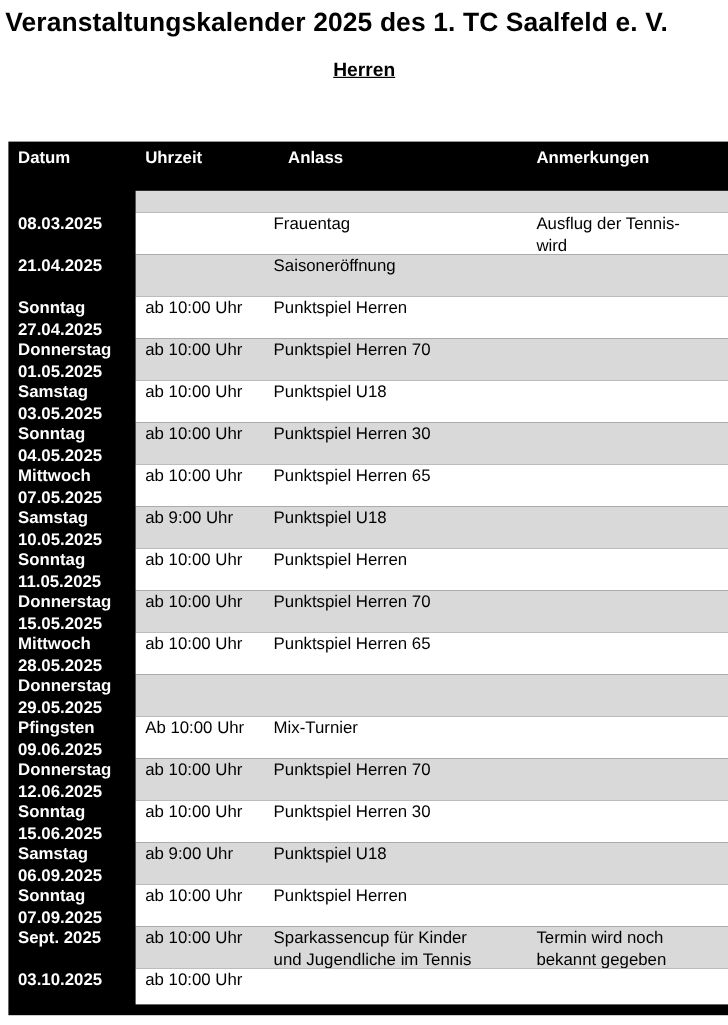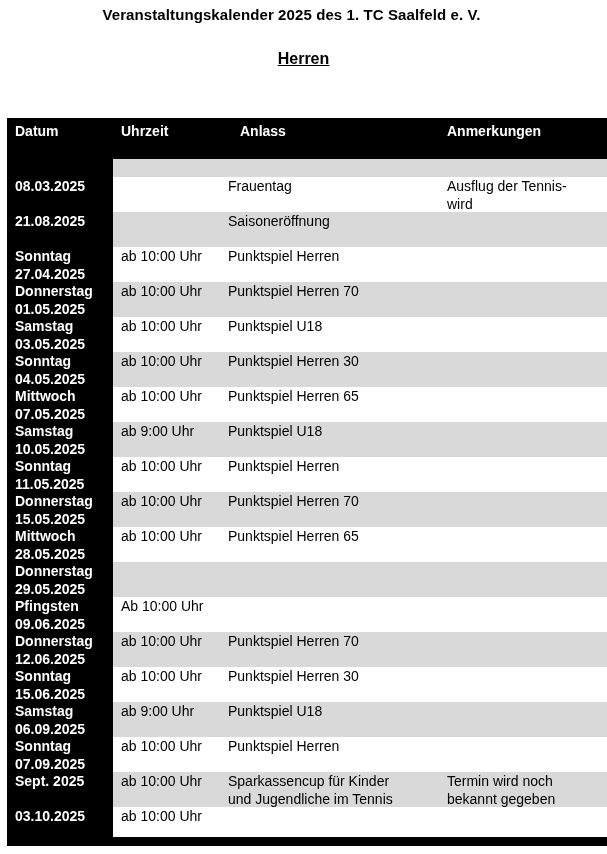--- a/index.html
+++ b/index.html
@@ -1,19 +1,19 @@
 <!DOCTYPE html>
 <html><head>
   <meta charset="utf-8">
   <style>
     html, body { margin:0; padding:0; }
     body { width:607px; height:854px; background:#ffffff; position:relative; overflow:hidden;
            font-family:"Liberation Sans", sans-serif; color:#000; }
-    .title { position:absolute; top:6px; left:15px; width:553px; text-align:center;
-             font-size:15px; font-weight:bold; letter-spacing:0.1px; }
+    .title { position:absolute; top:6px; left:4px; width:553px; text-align:center;
+             font-size:22px; font-weight:bold; letter-spacing:0.1px; }
     .subtitle { position:absolute; top:50px; left:0; width:607px; text-align:center;
                 font-size:16px; font-weight:bold; text-decoration:underline; }
     .table { position:absolute; left:7px; top:118px; width:600px; height:728px; background:#000; }
     .hdr { position:absolute; left:0; top:0; width:600px; height:39px; }
     .hdr span { position:absolute; top:5px; color:#fff; font-weight:bold; font-size:14px; }
     .c1 { left:8px; } .c2 { left:114px; } .c3 { left:221px;margin-left:12px; } .c4 { left:440px; }
     .spacer { position:absolute; left:106px; top:41px; width:494px; height:18px; background:#d9d9d9; }
     .rows { position:absolute; left:0; top:59px; width:508px; }
     .row { position:relative; height:35px; }
     .row .bg { position:absolute; left:106px; top:0; width:494px; height:35px; }
@@ -45,21 +45,21 @@
       <div class="row white">
         <div class="bg"></div>
         <div class="cell date" style="white-space: pre-line;">08.03.2025</div>
         <div class="cell time" style="white-space: pre-line;"></div>
         <div class="cell event" style="white-space: pre-line;">Frauentag</div>
         <div class="cell note" style="white-space: pre-line;">Ausflug der Tennis-
 wird</div>
       </div>
       <div class="row gray">
         <div class="bg"></div>
-        <div class="cell date" style="white-space: pre-line;">21.08.2025</div>
+        <div class="cell date" style="white-space: pre-line;">21.04.2025</div>
         <div class="cell time" style="white-space: pre-line;"></div>
         <div class="cell event" style="white-space: pre-line;">Saisoneröffnung</div>
         <div class="cell note" style="white-space: pre-line;"></div>
       </div>
       <div class="row white">
         <div class="bg"></div>
         <div class="cell date" style="white-space: pre-line;">Sonntag
 27.04.2025</div>
         <div class="cell time" style="white-space: pre-line;">ab 10:00 Uhr</div>
         <div class="cell event" style="white-space: pre-line;">Punktspiel Herren</div>
@@ -134,20 +134,21 @@
         <div class="cell date" style="white-space: pre-line;">Donnerstag
 29.05.2025</div>
         <div class="cell time" style="white-space: pre-line;"></div>
         <div class="cell note" style="white-space: pre-line;"></div>
       </div>
       <div class="row white">
         <div class="bg"></div>
         <div class="cell date" style="white-space: pre-line;">Pfingsten
 09.06.2025</div>
         <div class="cell time" style="white-space: pre-line;">Ab 10:00 Uhr</div>
+        <div class="cell event" style="white-space: pre-line;">Mix-Turnier</div>
         <div class="cell note" style="white-space: pre-line;"></div>
       </div>
       <div class="row gray">
         <div class="bg"></div>
         <div class="cell date" style="white-space: pre-line;">Donnerstag
 12.06.2025</div>
         <div class="cell time" style="white-space: pre-line;">ab 10:00 Uhr</div>
         <div class="cell event" style="white-space: pre-line;">Punktspiel Herren 70</div>
         <div class="cell note" style="white-space: pre-line;"></div>
       </div>

